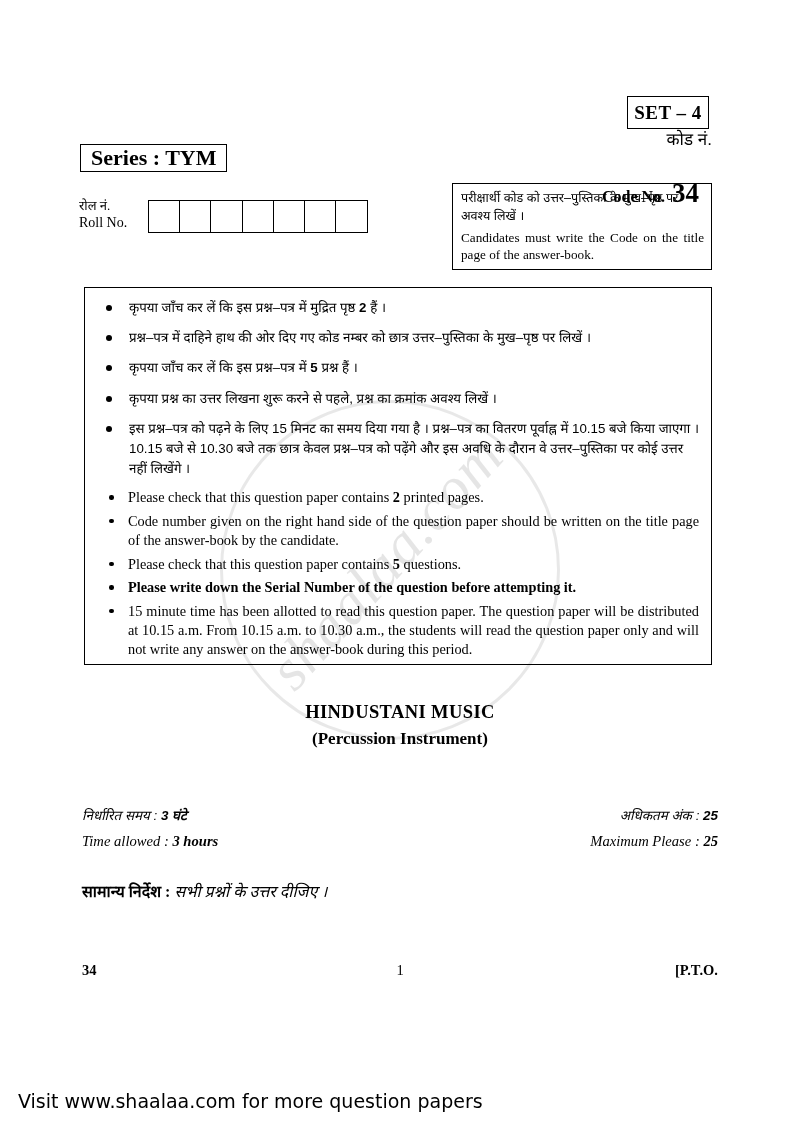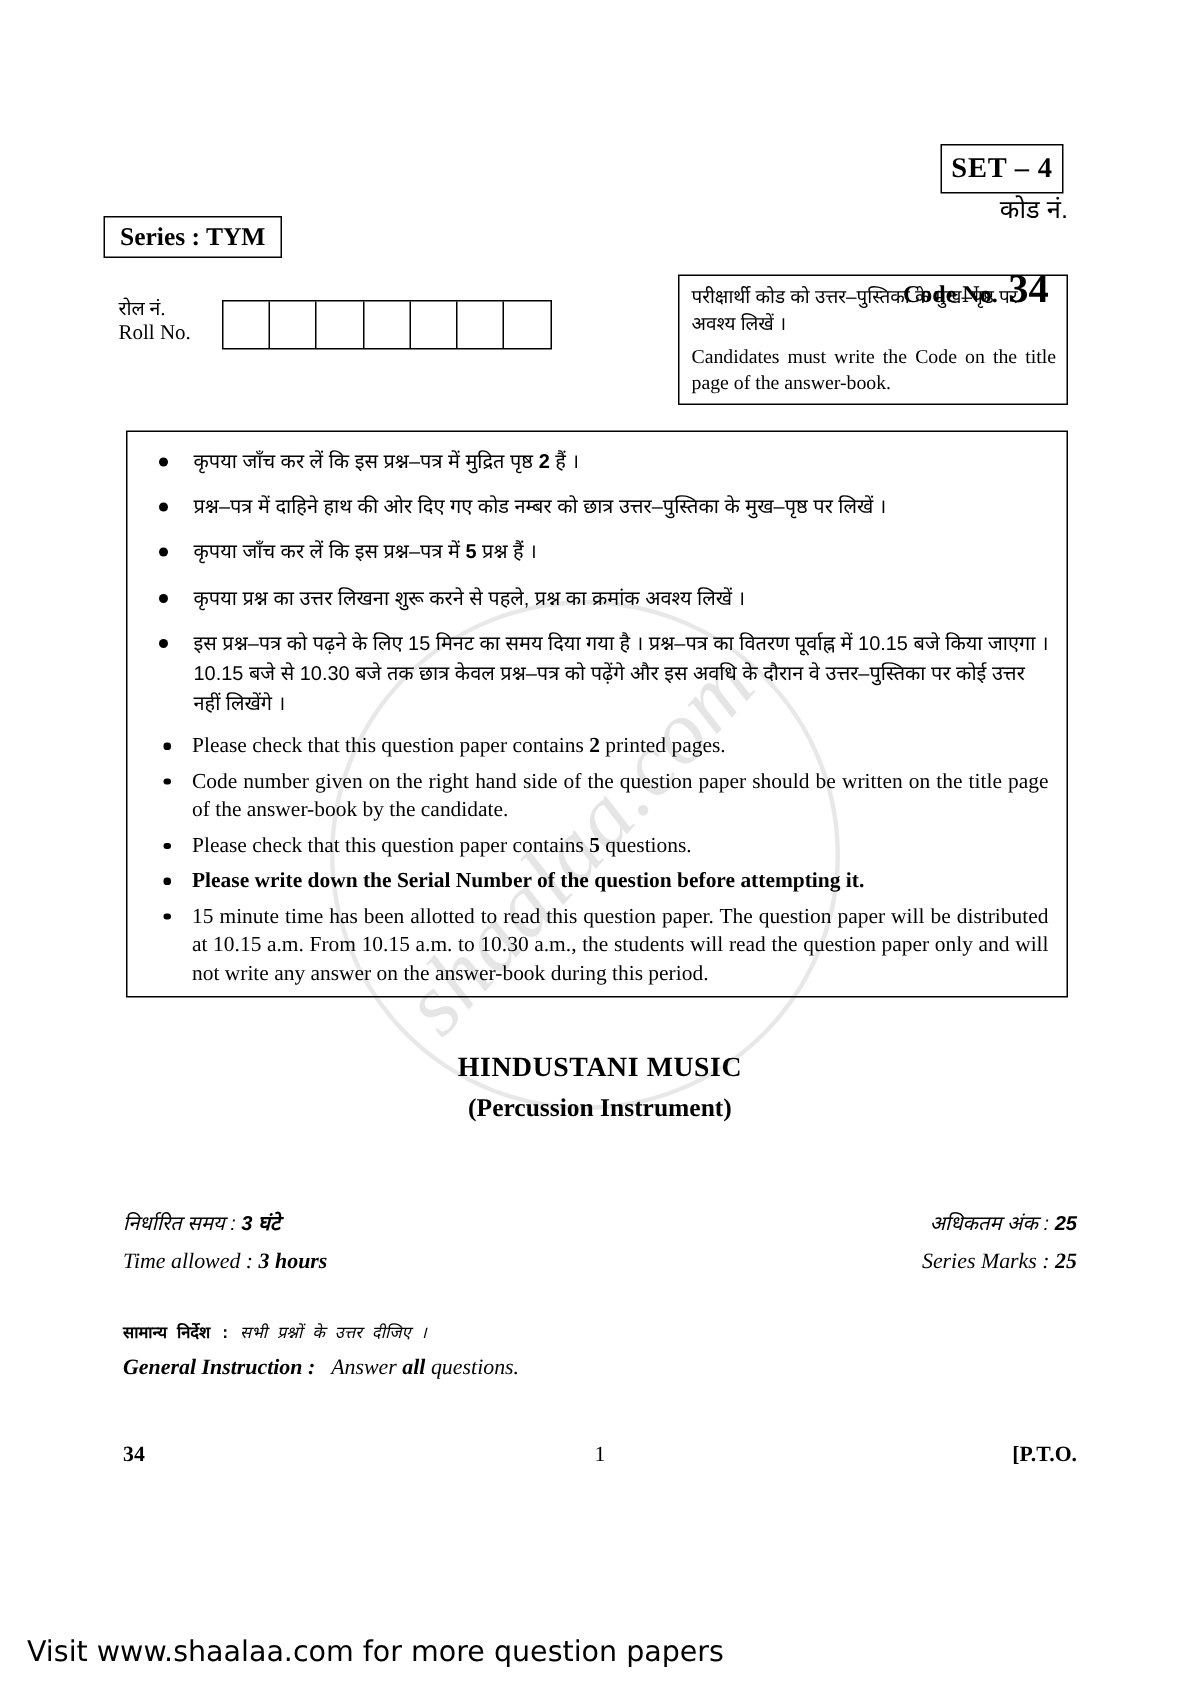--- a/index.html
+++ b/index.html
@@ -103,30 +103,30 @@
   }
   .code-no .num {
     font-weight: bold;
     font-size: 27px;
     margin-left: 7px;
     line-height: 1;
   }
 
   .series-box {
     position: absolute;
-    left: 69px;
+    left: 80px;
     top: 144px;
     height: 28px;
     padding: 0 10px;
     border: 1.5px solid #000;
     box-sizing: border-box;
     display: flex;
     align-items: center;
     font-weight: bold;
-    font-size: 17px;
+    font-size: 22px;
   }
 
   .roll-label {
     position: absolute;
     left: 79px;
     top: 198px;
     line-height: 1.25;
   }
   .roll-label .hi {
     font-family: Liberation Serif, serif;
@@ -286,22 +286,22 @@
   .meta .v { font-weight: bold; text-align: center; }
 
   
   .gen {
     position: absolute;
     left: 82px;
     top: 880px;
     width: 636px;
   }
   .gen .g-hi {
-    font-family: Liberation Mono, monospace;
-    font-size: 11px;
+    font-family: Liberation Serif, serif;
+    font-size: 16px;
     margin-bottom: 8px;
   }
   .gen .g-hi .lbl { font-weight: bold; }
   .gen .g-hi .txt { font-style: italic; }
   .gen .g-en {
     font-size: 14.6px;
     font-style: italic;
   }
   .gen .g-en .lbl { font-weight: bold; }
   .gen .g-en .txt { margin-left: 7px; }
@@ -413,37 +413,31 @@
           <span>अधिकतम अंक :</span>
           <span class="v">25</span>
         </div>
       </div>
       <div class="row r2">
         <div class="en">
           <span>Time allowed :</span>
           <span class="v">3 hours</span>
         </div>
         <div class="en">
-          <span>Series Marks :</span>
+          <span>Maximum Please :</span>
           <span class="v">25</span>
         </div>
       </div>
     </div>
 
     <div class="gen">
       <div class="g-hi">
         <span class="lbl">सामान्य निर्देश :</span>
         <span class="txt">सभी प्रश्नों के उत्तर दीजिए ।</span>
       </div>
-      <div class="g-en">
-        <span class="lbl">General Instruction :</span>
-        <span class="txt">Answer</span>
-        <span class="strong">all</span>
-        <span>questions.</span>
-      </div>
     </div>
 
     <div class="footer">
       <span>34</span>
       <span class="center">1</span>
       <span>[P.T.O.</span>
     </div>
 
     <div class="banner">Visit www.shaalaa.com for more question papers</div>
 

